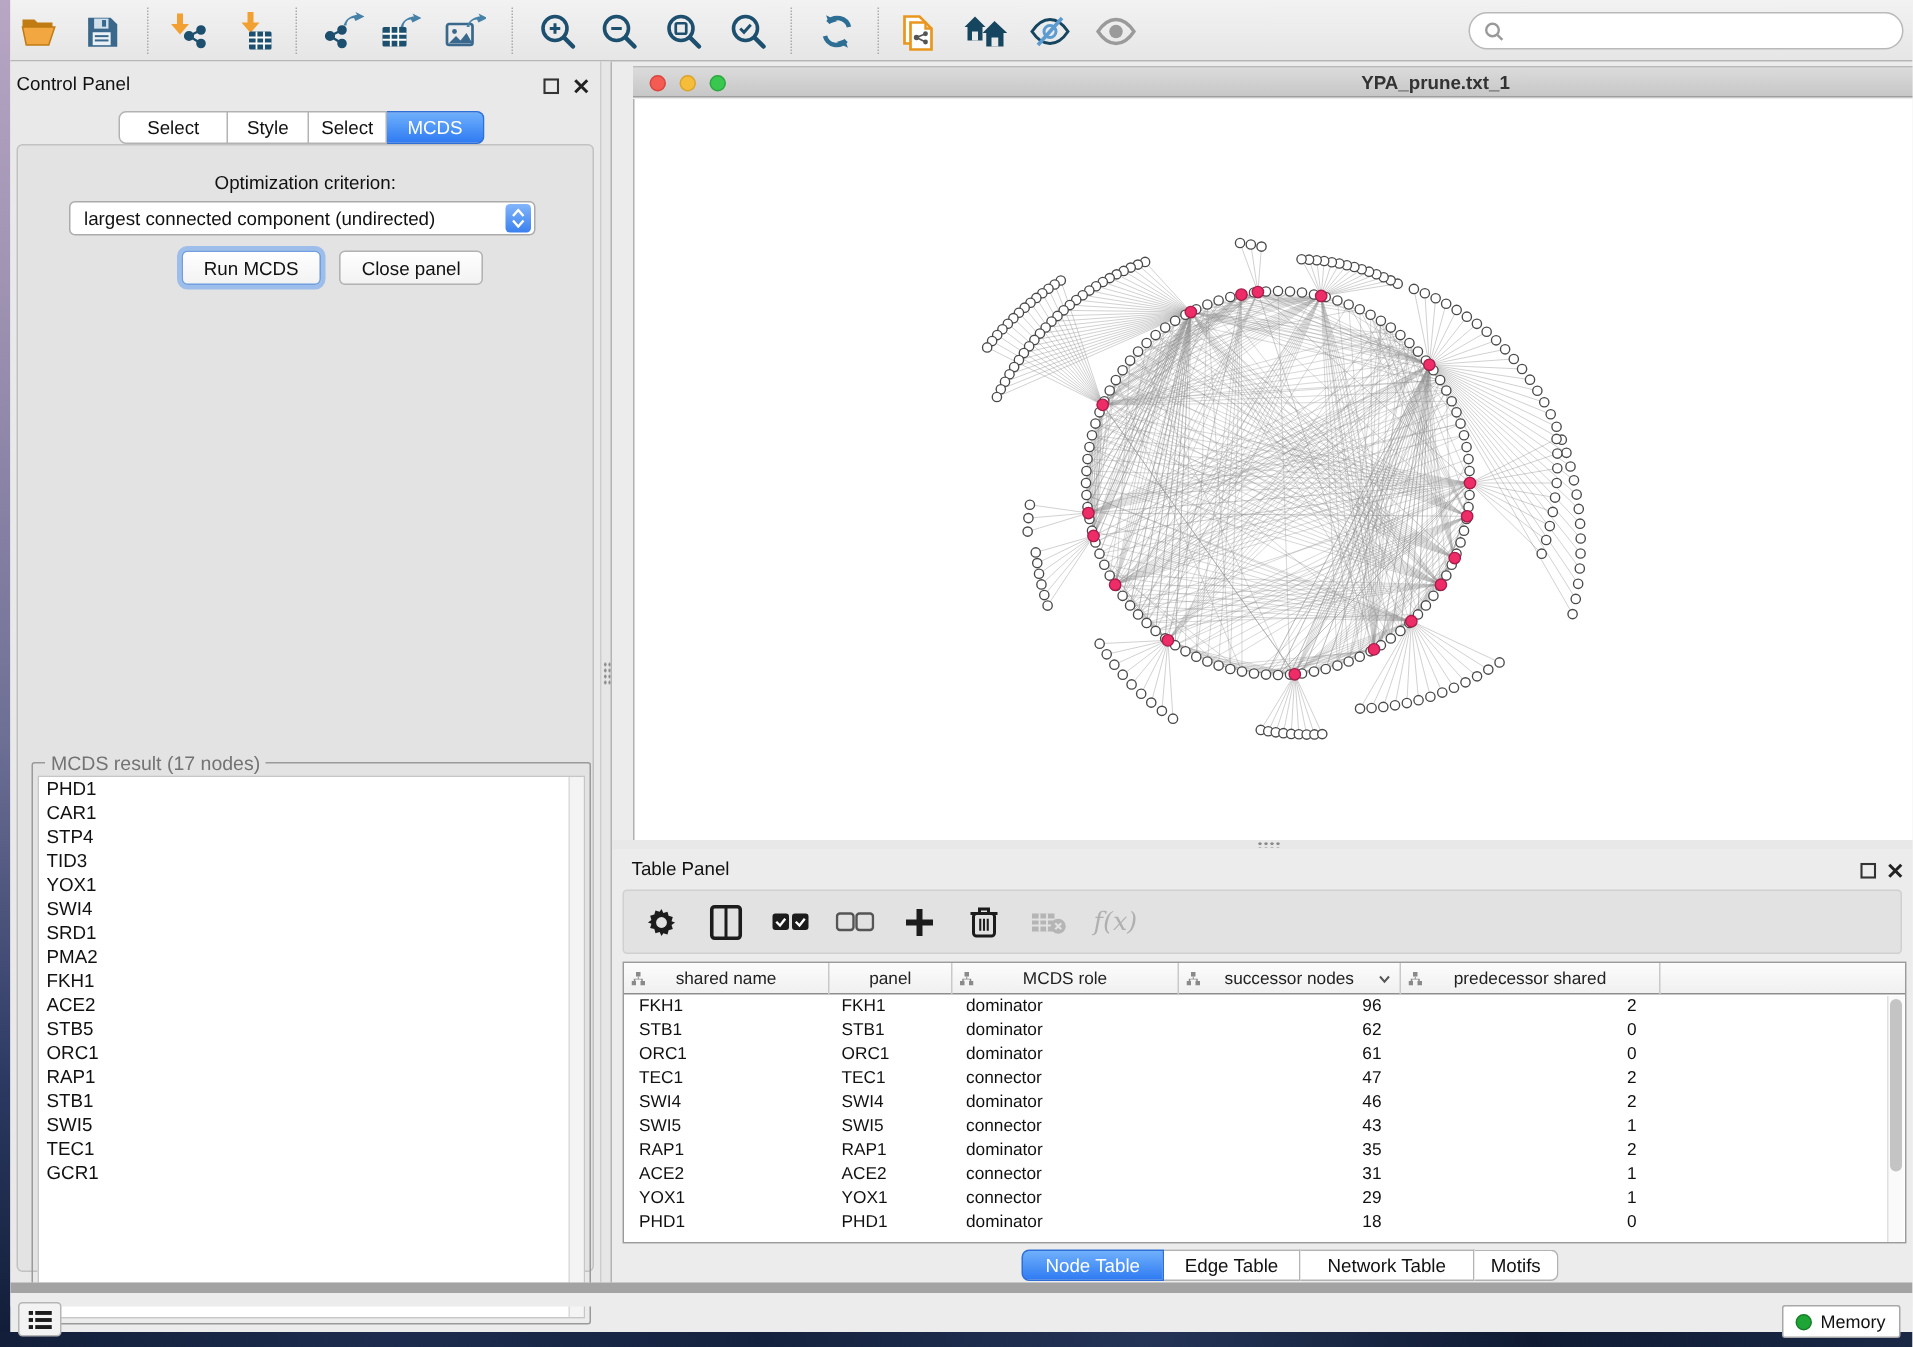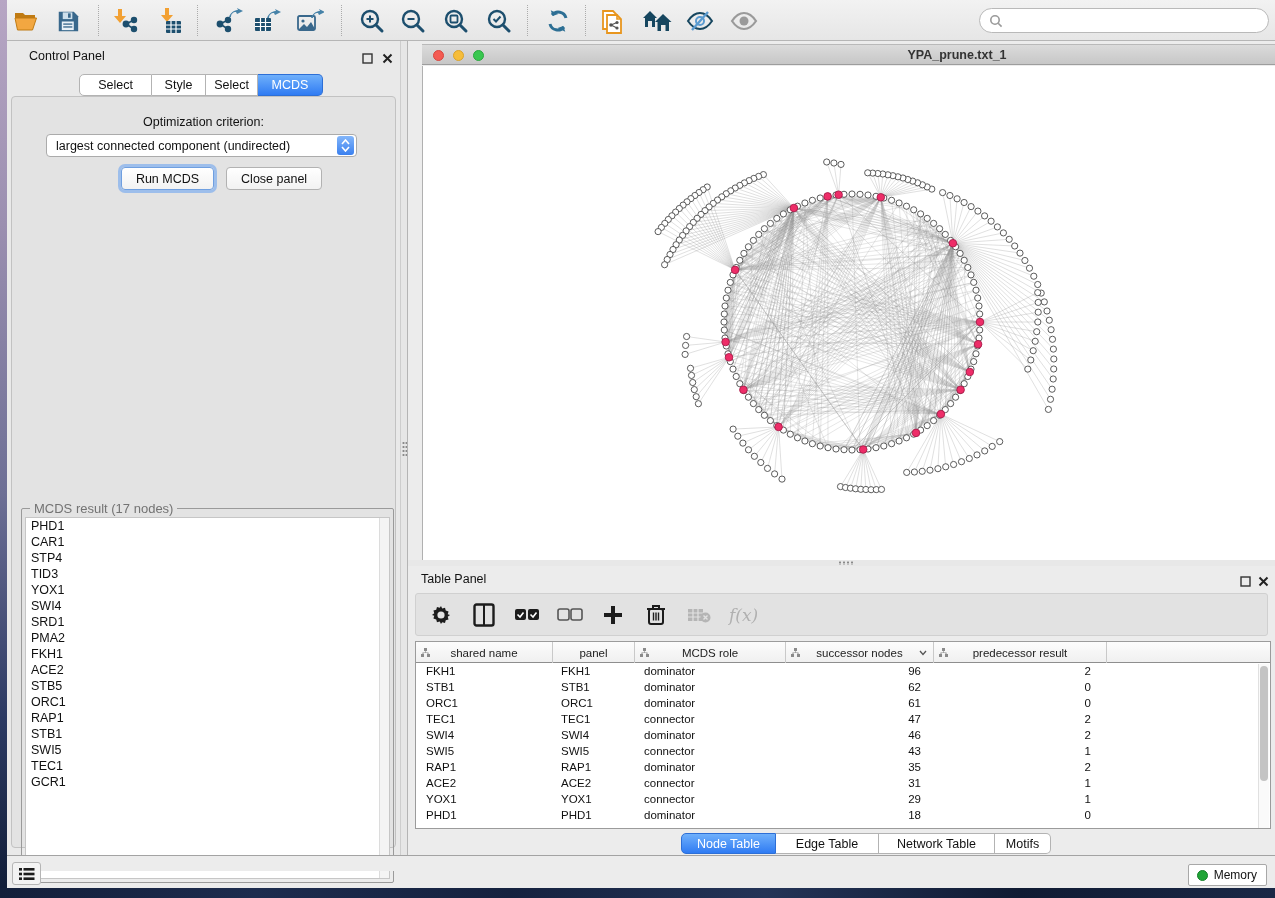--- a/index.html
+++ b/index.html
@@ -19,21 +19,21 @@
   .toolbar { position:absolute; left:0; top:0; width:1268px; height:41px;
     background:linear-gradient(#f2f2f2,#e6e6e6); border-bottom:1px solid #b6b6b6; }
   .tb-btn { position:absolute; top:6px; width:34px; height:30px; display:flex; align-items:center; justify-content:center; }
   .tb-sep { position:absolute; top:5px; width:0; height:31px; border-left:1px dotted #ababab; }
   .search-box { position:absolute; left:972px; top:8px; width:290px; height:25px; background:#fff;
     border:1px solid #b9b9b9; border-radius:13px; display:flex; align-items:center; padding-left:9px; }
   .search-box input { border:none; outline:none; flex:1; font-size:12px; background:transparent; padding-left:5px; }
 
   
   .control-panel { position:absolute; left:0; top:41px; width:393px; height:814px; background:#e9e9e9; }
-  .panel-title { position:absolute; left:22px; top:8px; font-size:12.5px; color:#111; }
+  .panel-title { position:absolute; left:4px; top:8px; font-size:12.5px; color:#111; }
   .win-mini { position:absolute; top:9px; width:13px; height:13px; cursor:pointer; }
   .cp-tabs { position:absolute; left:72px; top:33px; height:22px; display:flex; }
   .cp-tab { height:22px; display:flex; align-items:center; justify-content:center; font-size:12.5px; color:#111;
     background:#fff; border:1px solid #b3b3b3; border-left:none; }
   .cp-tab:first-child { border-left:1px solid #b3b3b3; border-radius:5px 0 0 5px; }
   .cp-tab:last-child { border-radius:0 5px 5px 0; }
   .cp-tab.active { background:linear-gradient(#6fb0fb,#2f7bf3); color:#fff; border-color:#2d6fd6; }
   .cp-body { position:absolute; left:4px; top:55px; width:385px; height:752px; background:#e3e3e3;
     border:1px solid #c2c2c2; border-radius:4px; }
   .opt-label { position:absolute; left:0; top:18px; width:100%; text-align:center; font-size:12.5px; color:#111; }
@@ -93,21 +93,21 @@
   .nt-thumb { position:absolute; left:1px; top:2px; width:8px; height:115px; background:#c4c4c4; border-radius:4px; }
 
   .tp-tabs { position:absolute; left:261px; top:267px; height:21px; display:flex;margin-left:12px; }
   .tp-tab { height:21px; display:flex; align-items:center; justify-content:center; font-size:12.5px; color:#111;
     background:#fff; border:1px solid #b3b3b3; border-left:none; }
   .tp-tab:first-child { border-left:1px solid #b3b3b3; border-radius:5px 0 0 5px; }
   .tp-tab:last-child { border-radius:0 5px 5px 0; }
   .tp-tab.active { background:linear-gradient(#6fb0fb,#2f7bf3); color:#fff; border-color:#2d6fd6; }
 
   
-  .status-bar { position:absolute; left:0; top:855px; width:1268px; height:16px; background:#ececec; border-top:1px solid #a3a3a3; }
+  .status-bar { position:absolute; left:0; top:855px; width:1268px; height:16px; background:#ececec; border-top:7px solid #a3a3a3; }
   .sb-left-btn { position:absolute; left:5px; top:6px; width:29px; height:23px; background:#f3f3f3;
     border:1px solid #b5b5b5; border-radius:3px; display:flex; align-items:center; justify-content:center; }
   .memory-btn { position:absolute; right:8px; top:8px; height:22px; background:#fff; border:1px solid #a8a8a8;
     border-radius:2px; display:flex; align-items:center; gap:6px; padding:0 9px 0 8px; font-size:12px; color:#111; }
   .mem-dot { width:11px; height:11px; border-radius:50%; background:#1fa436; border:1px solid #15802a; }
 </style>
 </head>
 <body>
 
 <div class="screen">
@@ -1349,21 +1349,21 @@
             </div>
             <div class="nt-hcell" style="width: 173px;">
               <svg class="colicon" width="9" height="9" viewBox="0 0 9 9">
                 <g fill="#8a8a8a">
                   <rect x="3" y="0" width="3" height="3"></rect>
                   <rect x="0" y="6" width="3" height="3"></rect>
                   <rect x="6" y="6" width="3" height="3"></rect>
                   <path d="M4.2 3v1.5H1.5V6h1v-1h4v1h1V4.5H4.8V3z"></path>
                 </g>
               </svg>
-              <span>predecessor result</span>
+              <span>predecessor shared</span>
             </div>
             <div class="nt-hcell" style="flex: 1 1 0%; border-right: none;"></div>
           </div>
         <div class="nt-body">
             <div class="nt-row">
               <div class="nt-cell" style="width: 137px; padding-left: 10px;">FKH1</div>
               <div class="nt-cell" style="width: 82px; padding-left: 8px;">FKH1</div>
               <div class="nt-cell" style="width: 151px; padding-left: 9px;">dominator</div>
               <div class="nt-cell" style="width: 148px; text-align: right; padding-right: 13px;">96</div>
               <div class="nt-cell" style="width: 173px; text-align: right; padding-right: 16px;">2</div>
@@ -1432,21 +1432,21 @@
               <div class="nt-cell" style="width: 173px; text-align: right; padding-right: 16px;">0</div>
             </div>
           </div>
         <div class="nt-scroll">
             <div class="nt-thumb"></div>
           </div>
       </div>
 
       <div class="tp-tabs">
           <div class="tp-tab active" style="width: 95px;">Node Table</div>
-          <div class="tp-tab" style="width: 103px;">Edge Table</div>
+          <div class="tp-tab" style="width: 91px;">Edge Table</div>
           <div class="tp-tab" style="width: 116px;">Network Table</div>
           <div class="tp-tab" style="width: 56px;">Motifs</div>
         </div>
     </div>
 
     <div class="status-bar">
       <div class="sb-left-btn">
         <svg width="16" height="14" viewBox="0 0 16 14">
             <g fill="#1c1c1c">
               <rect x="0" y="1" width="3" height="2.6"></rect>

